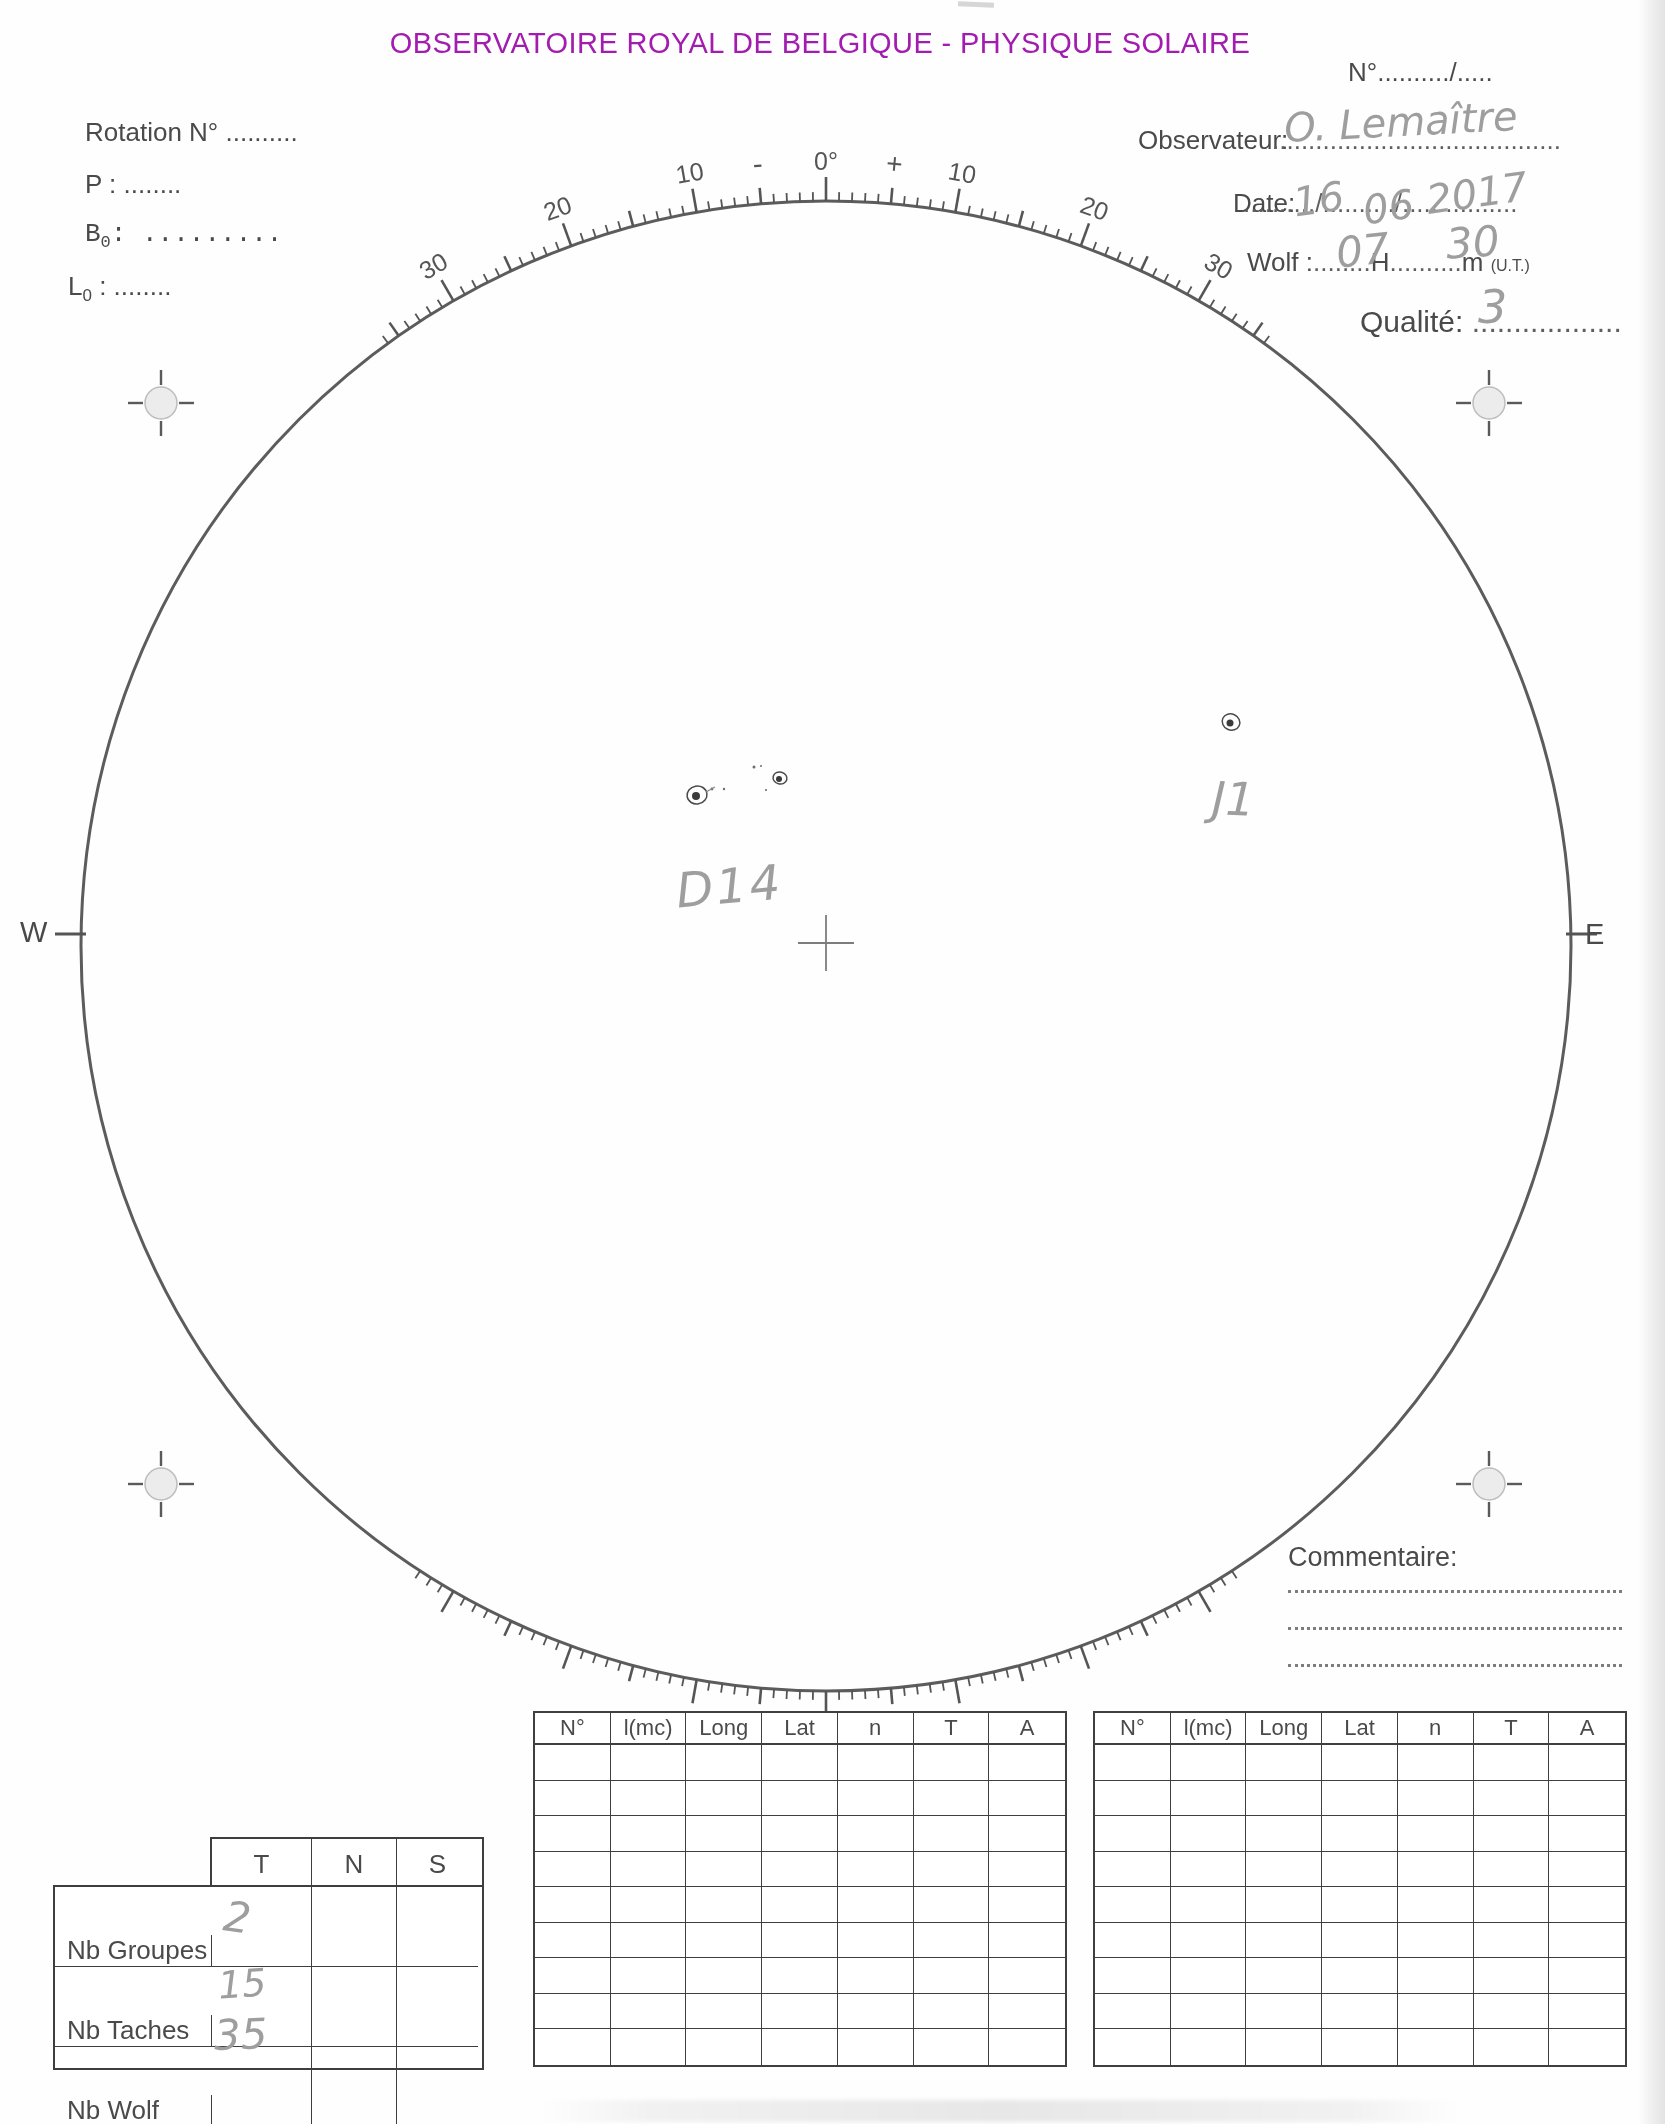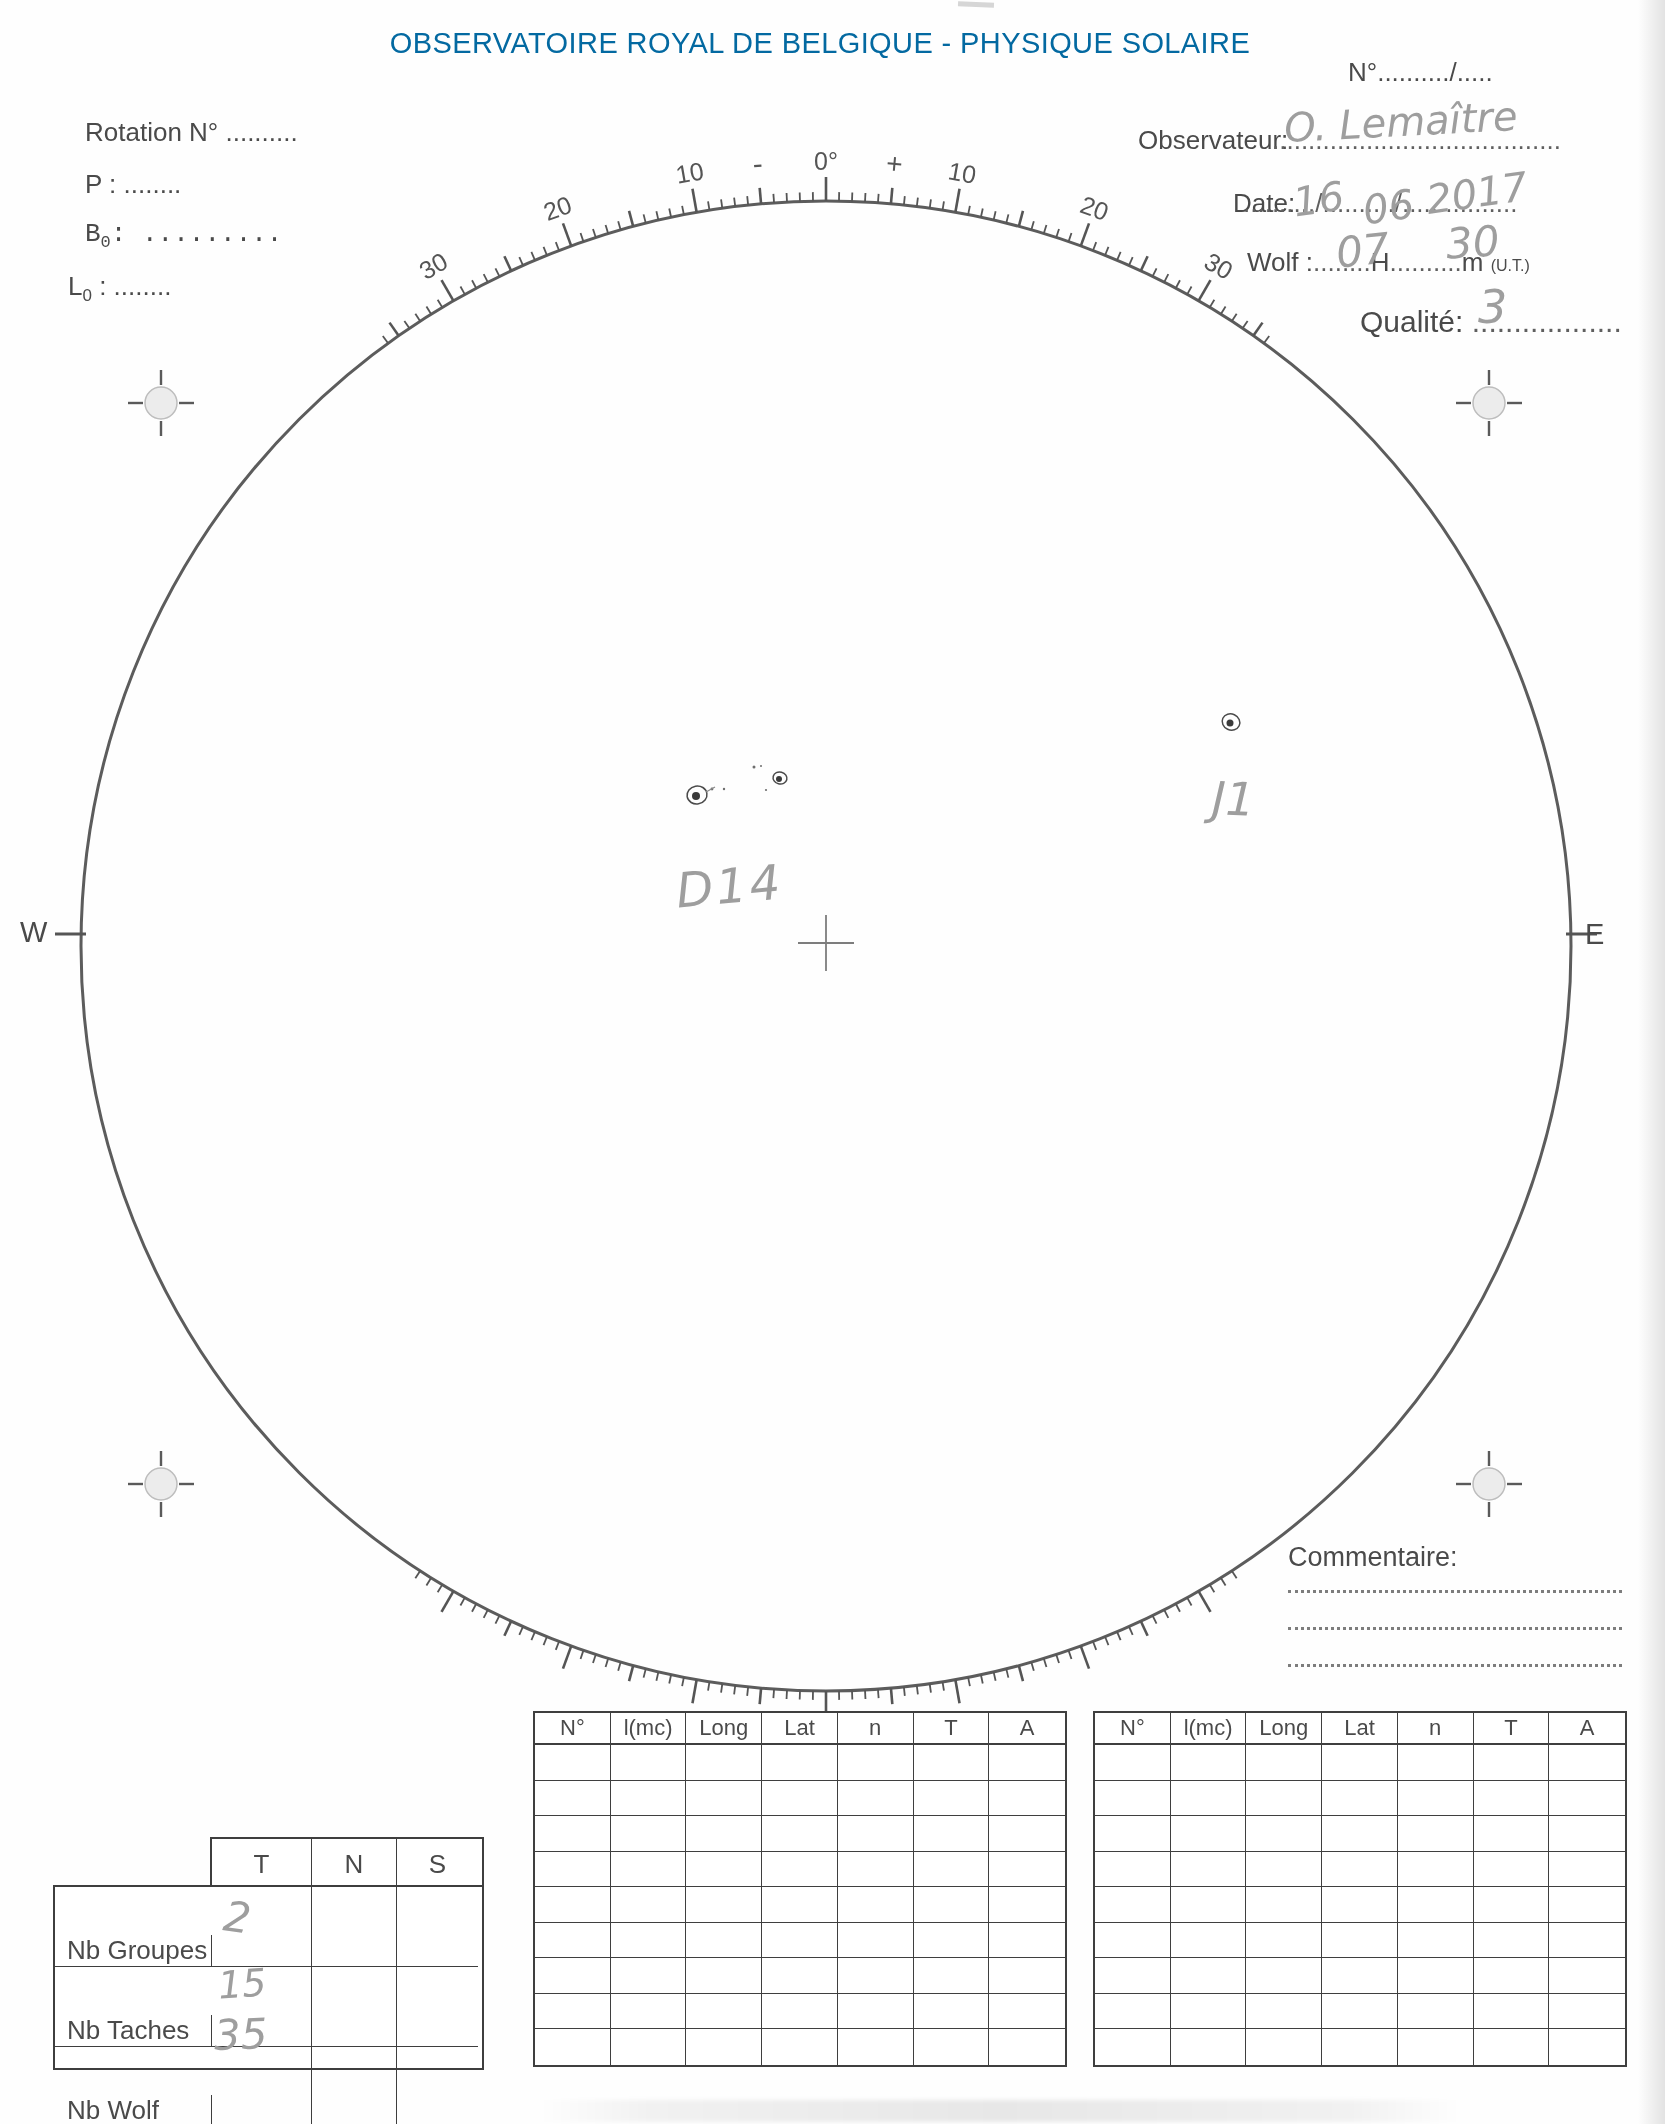--- a/index.html
+++ b/index.html
@@ -2,21 +2,21 @@
 <html><head>
 <meta charset="utf-8">
 <style>
   html,body{margin:0;padding:0;background:#cfcfcf;}
   .sheet{position:relative;width:1665px;height:2124px;margin:0 auto;background:#fefefe;
          font-family:"Liberation Sans",sans-serif;color:#4a4a4a;overflow:hidden;}
   .abs{position:absolute;}
   .print{color:#4a4a4a;white-space:nowrap;}
   .dots{color:#5f5f5f;white-space:nowrap;overflow:hidden;}
   .hand{font-family:"DejaVu Sans",sans-serif;font-style:italic;color:#9e9e9e;white-space:nowrap;}
-  .title{width:1140px;left:250px;text-align:center;font-size:29px;letter-spacing:0.4px;color:#0369a1;}
+  .title{width:1140px;left:250px;text-align:center;font-size:29px;letter-spacing:0.4px;color:#a21caf;}
   .dotline{position:absolute;width:334px;height:0;border-bottom:3px dotted #7d7d7d;}
   
   .obs-table{position:absolute;width:530px;height:352px;border:2px solid #3f3f3f;background:#fff;
              display:grid;grid-template-columns:repeat(7,1fr);grid-template-rows:32px repeat(9,1fr);}
   .obs-table .th{display:flex;align-items:center;justify-content:center;font-size:22px;color:#4a4a4a;
                  border-right:1px solid #3f3f3f;border-bottom:2px solid #3f3f3f;}
   .obs-table .td{border-right:1px solid #3f3f3f;border-bottom:1px solid #3f3f3f;}
   .obs-table .lastcol{border-right:none;}
   .obs-table .lastrow{border-bottom:none;}
   

